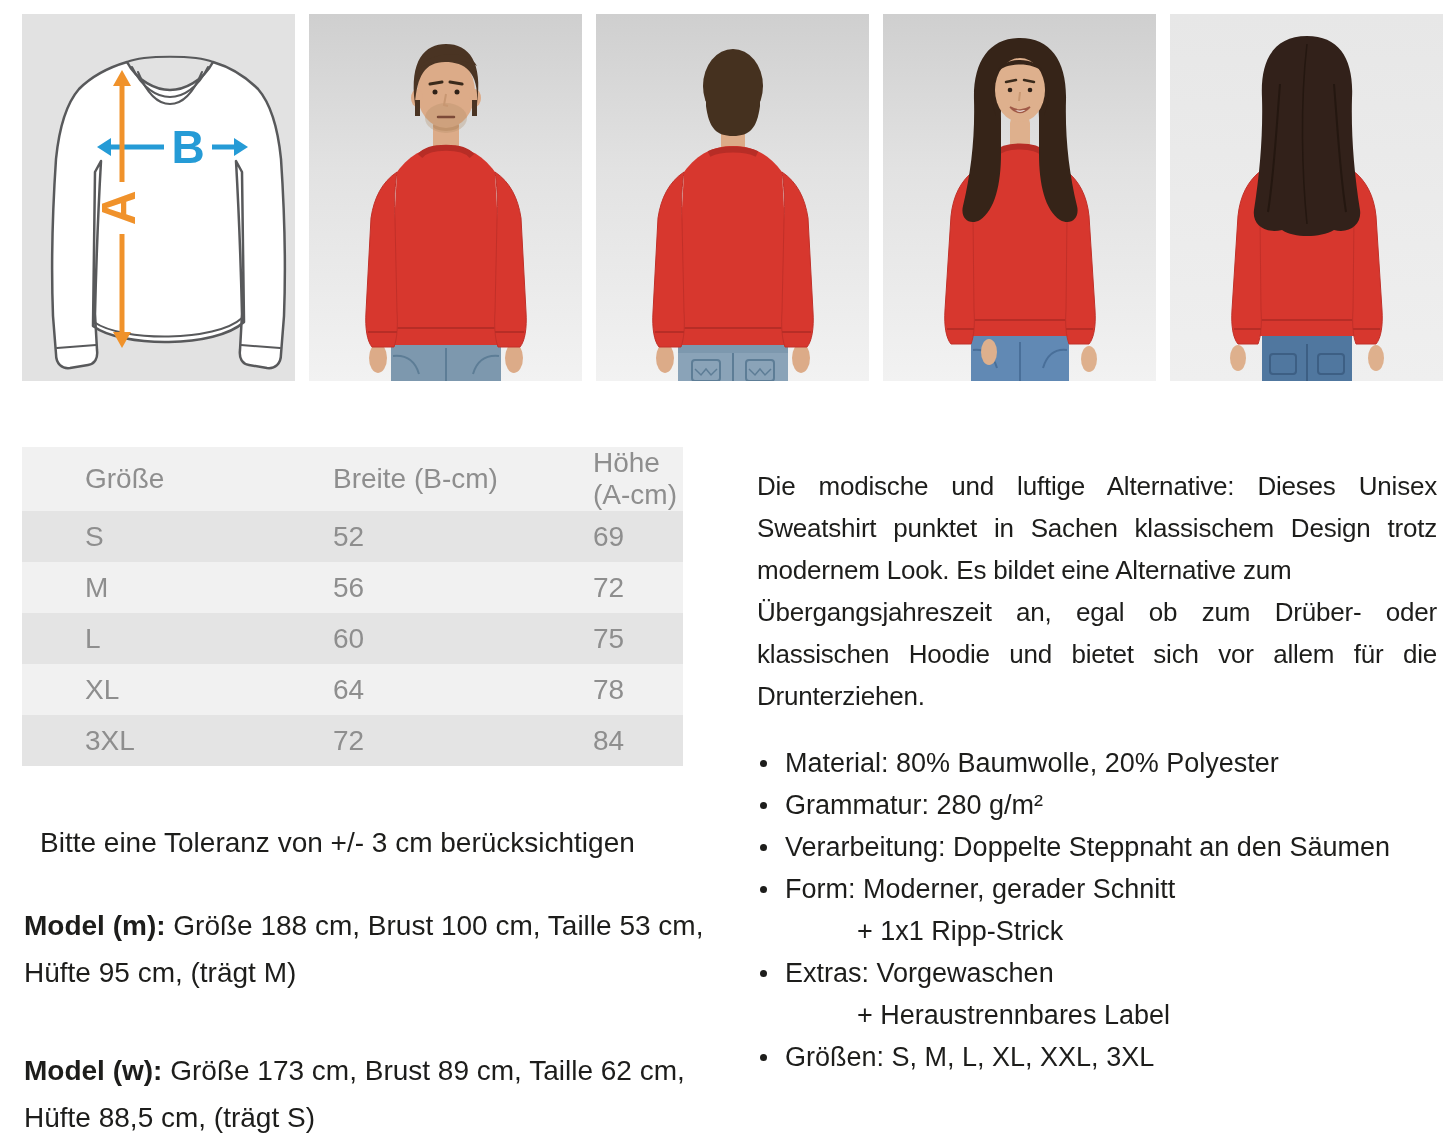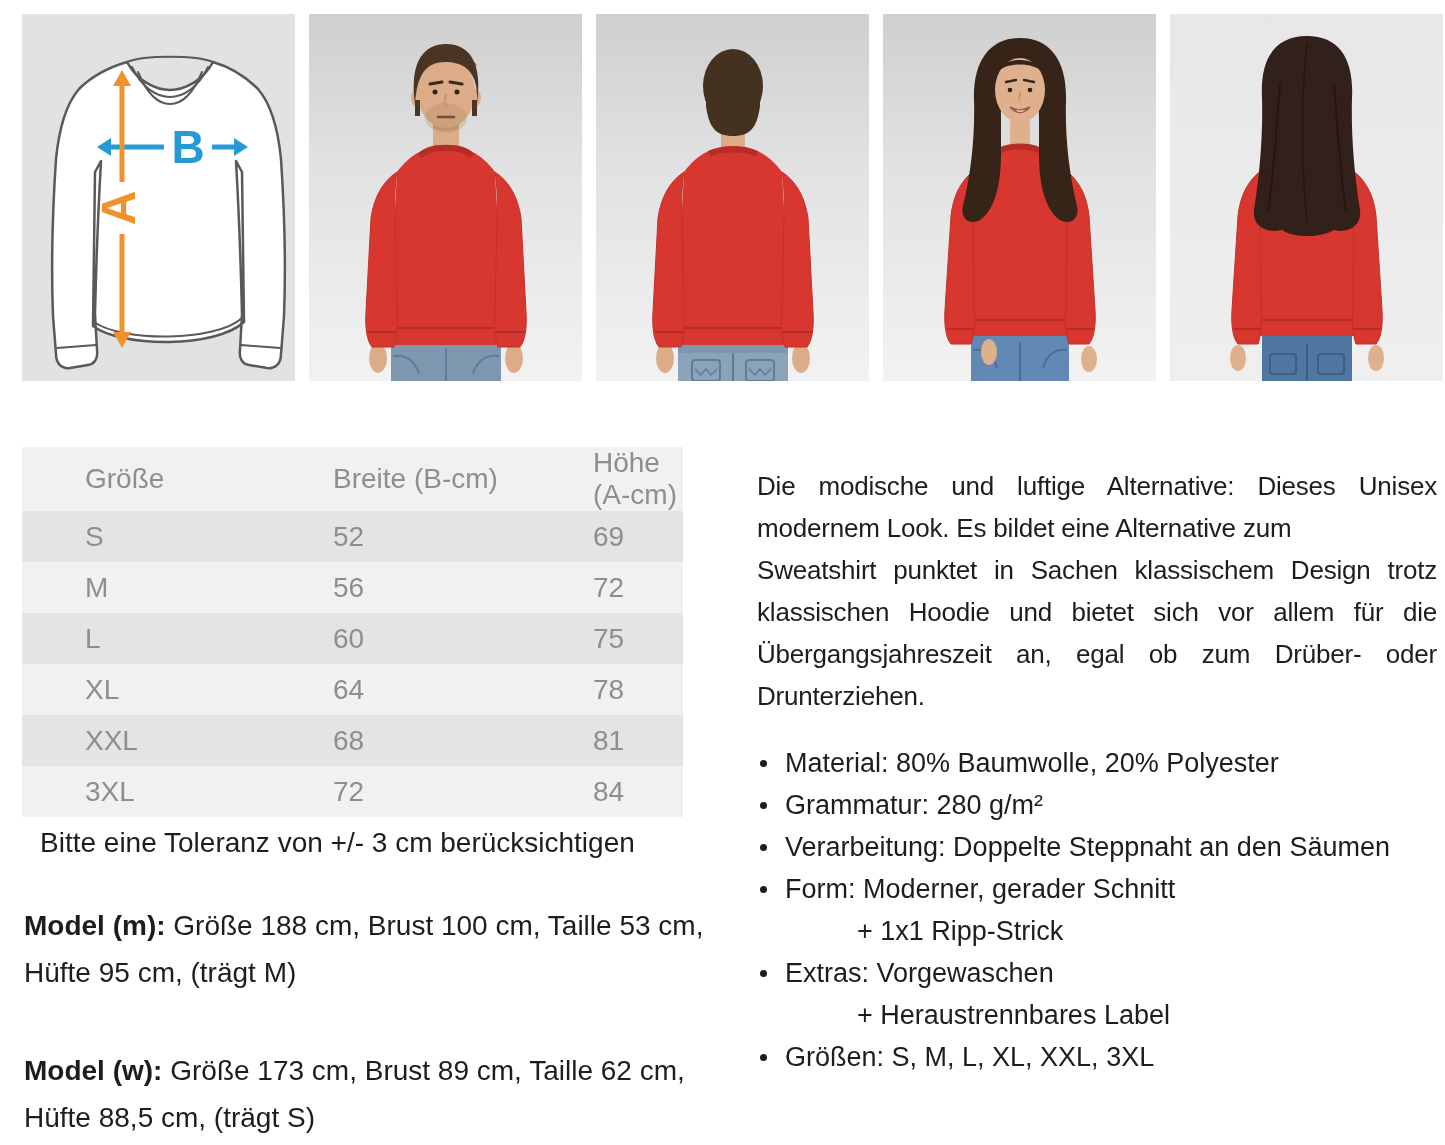--- a/index.html
+++ b/index.html
@@ -209,25 +209,20 @@
         <td>L</td>
         <td>60</td>
         <td>75</td>
       </tr>
       <tr>
         <td>XL</td>
         <td>64</td>
         <td>78</td>
       </tr>
       <tr>
-        <td>XXL</td>
-        <td>68</td>
-        <td>81</td>
-      </tr>
-      <tr>
         <td>3XL</td>
         <td>72</td>
         <td>84</td>
       </tr>
     </tbody>
   </table>
 
   <p class="tolerance">Bitte eine Toleranz von +/- 3 cm berücksichtigen</p>
 
   <p class="model model-m">
@@ -235,24 +230,24 @@
     <span>Hüfte 95 cm, (trägt M)</span>
   </p>
 
   <p class="model model-w">
     <strong>Model (w):</strong><span> Größe 173 cm, Brust 89 cm, Taille 62 cm,</span><br>
     <span>Hüfte 88,5 cm, (trägt S)</span>
   </p>
 
   <div class="rightcol">
     <div class="dline j">Die modische und luftige Alternative: Dieses Unisex</div>
+    <div class="dline j">Sweatshirt punktet in Sachen klassischem Design trotz</div>
     <div class="dline">modernem Look. Es bildet eine Alternative zum</div>
-    <div class="dline j">Sweatshirt punktet in Sachen klassischem Design trotz</div>
+    <div class="dline j">Übergangsjahreszeit an, egal ob zum Drüber- oder</div>
     <div class="dline j">klassischen Hoodie und bietet sich vor allem für die</div>
-    <div class="dline j">Übergangsjahreszeit an, egal ob zum Drüber- oder</div>
     <div class="dline">Drunterziehen.</div>
   </div>
 
   <div class="features">
     <div class="feat"><span class="dot"></span><span>Material: 80% Baumwolle, 20% Polyester</span></div>
     <div class="feat"><span class="dot"></span><span>Grammatur: 280 g/m²</span></div>
     <div class="feat"><span class="dot"></span><span>Verarbeitung: Doppelte Steppnaht an den Säumen</span></div>
     <div class="feat"><span class="dot"></span><span>Form: Moderner, gerader Schnitt</span></div>
     <div class="feat indent"><span>+ 1x1 Ripp-Strick</span></div>
     <div class="feat"><span class="dot"></span><span>Extras: Vorgewaschen</span></div>

